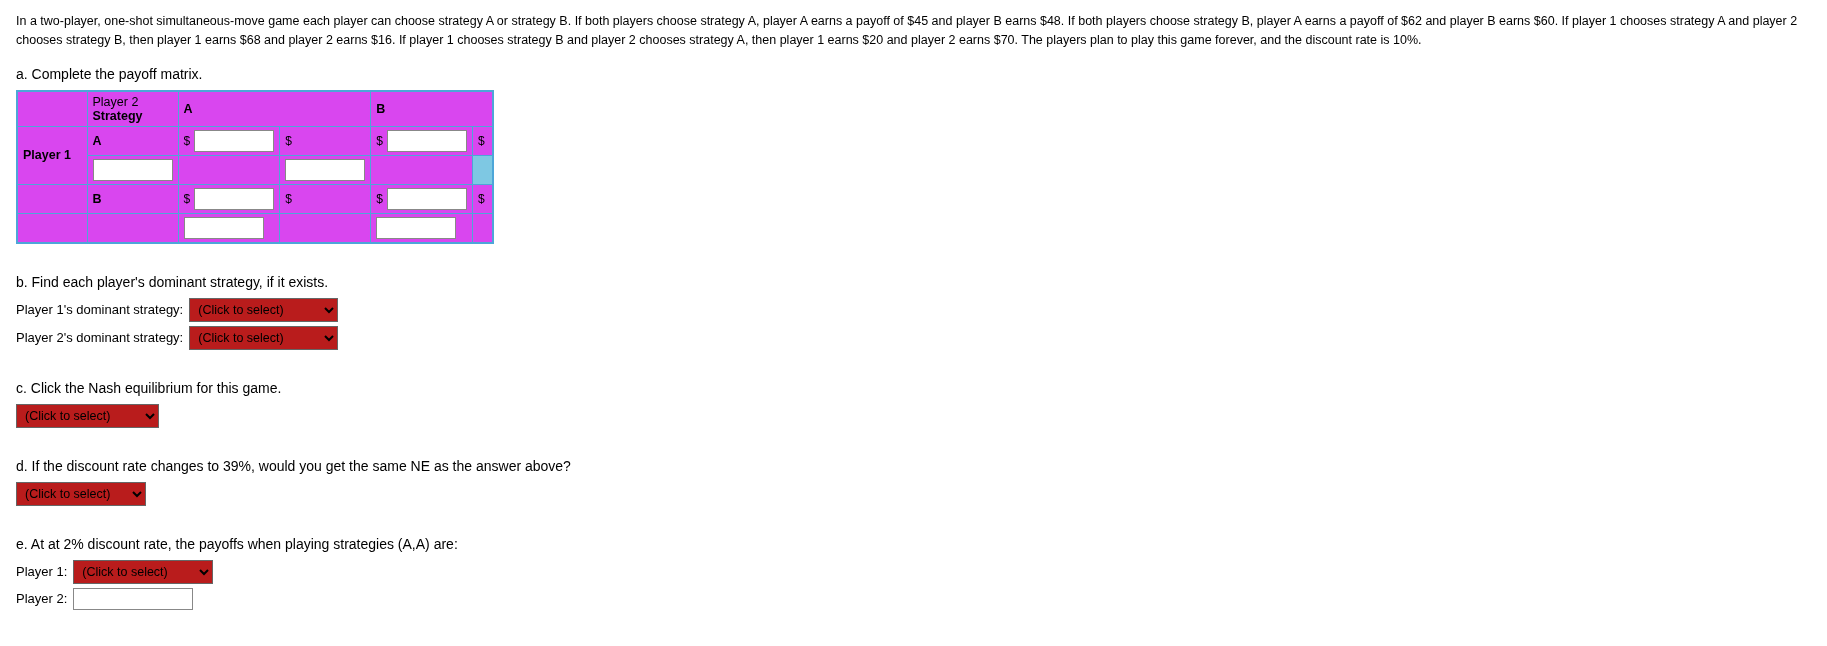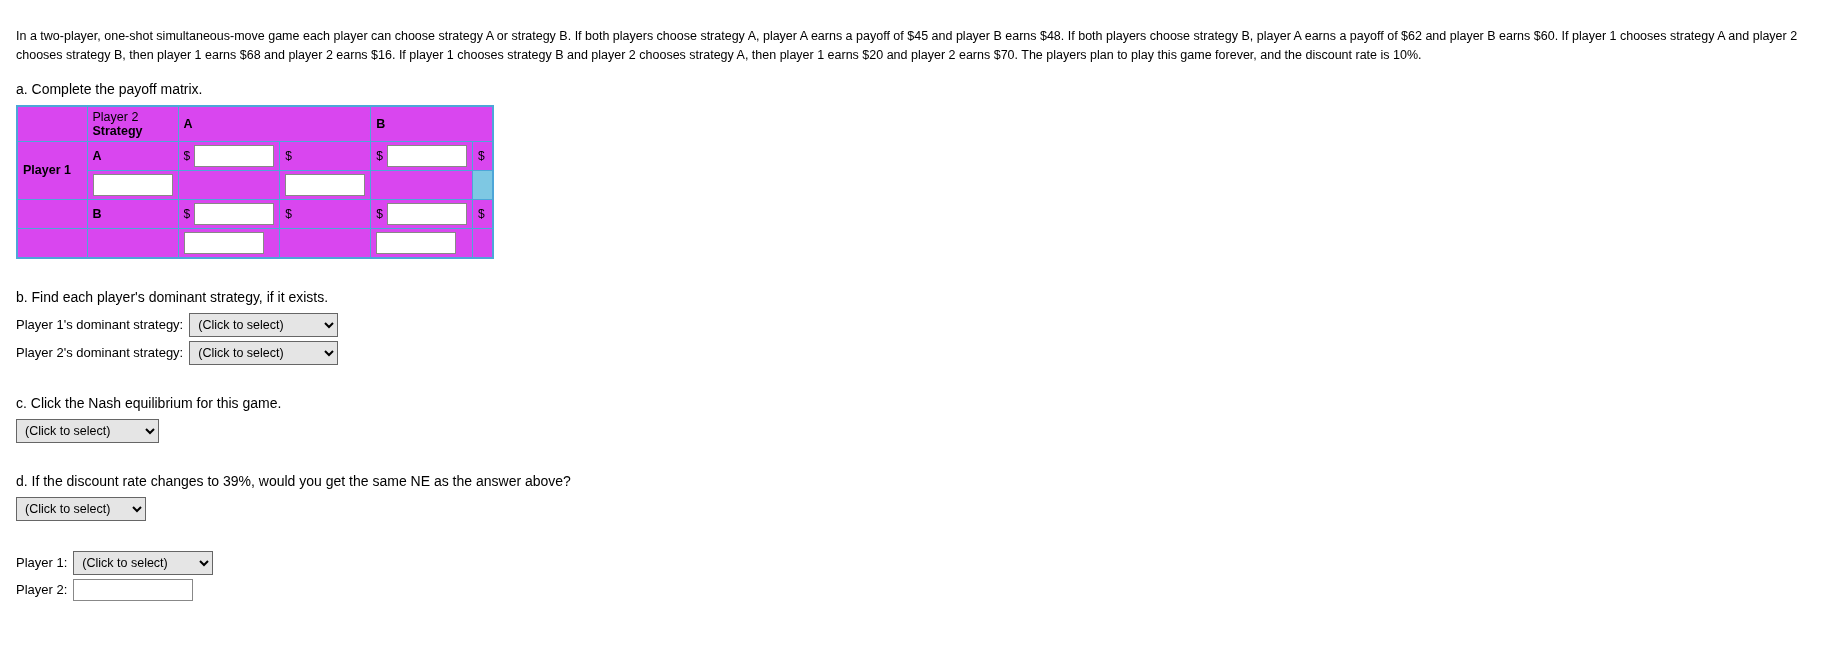--- a/index.html
+++ b/index.html
@@ -11,21 +11,20 @@
       padding: 12px 16px;
       width: 1827px;
       min-height: 646px;
     }
 
     .intro-text {
       font-size: 12.5px;
       line-height: 1.5;
       margin-bottom: 16px;
       max-width: 1800px;
-      margin-top: 15px;
     }
 
     .section-label {
       font-size: 14px;
       margin-bottom: 8px;
     }
 
     
     .matrix-container {
       margin-bottom: 24px;
@@ -98,21 +97,21 @@
 
     .dropdown-row span {
       font-size: 13px;
       text-align: right;
     }
 
     select {
       font-size: 12.5px;
       padding: 2px 4px;
       border: 1px solid #666;
-      background: #e5e5e5;
+      background: #b91c1c;
       height: 24px;
     }
 
     .nash-select, .discount-select {
       min-width: 130px;
     }
 
     .player-select {
       min-width: 140px;
     }
@@ -269,20 +268,21 @@
   <div class="dropdown-row">
     <select class="discount-select">
       <option>(Click to select)</option>
       <option>Yes</option>
       <option>No</option>
     </select>
   </div>
 </div>
 
 <div class="section-e">
+  <p class="section-label">e. At at 2% discount rate, the payoffs when playing strategies (A,A) are:</p>
   <div class="dropdown-row">
     <span>Player 1:</span>
     <select class="player-select">
       <option>(Click to select)</option>
       <option>45</option>
       <option>48</option>
       <option>62</option>
       <option>60</option>
       <option>68</option>
       <option>16</option>

